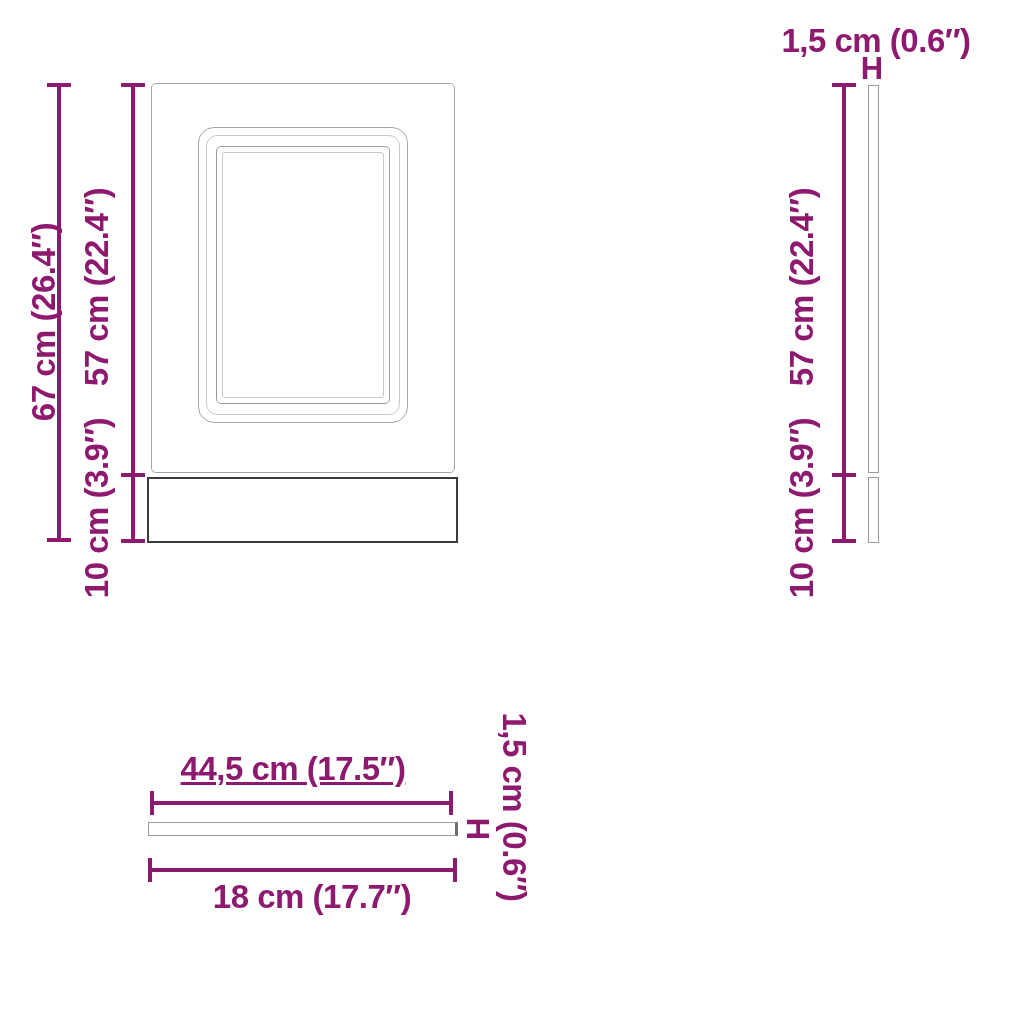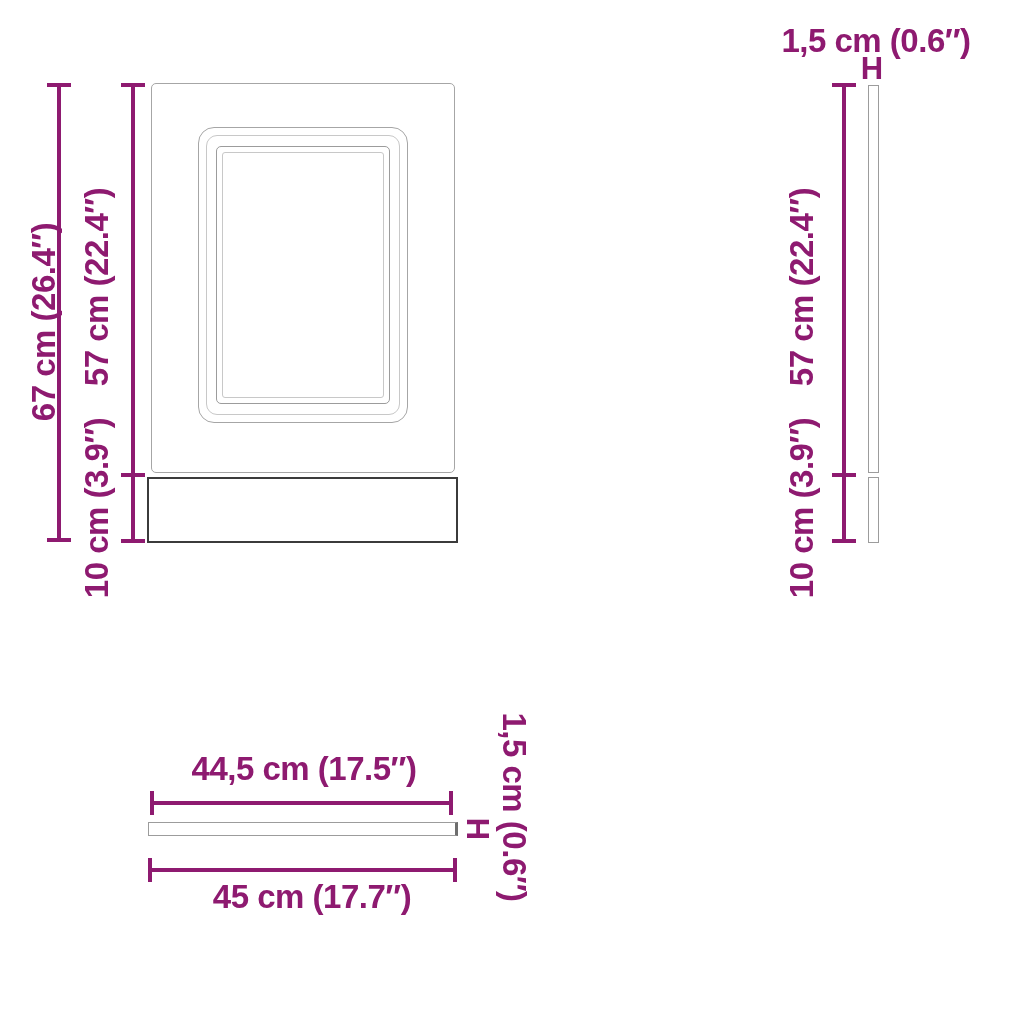--- a/index.html
+++ b/index.html
@@ -90,30 +90,30 @@
 
     <div class="dim" style="left:842px;top:85px;width:4px;height:458px;"></div>
     <div class="dim" style="left:832px;top:83px;width:24px;height:4px;"></div>
     <div class="dim" style="left:832px;top:473px;width:24px;height:4px;"></div>
     <div class="dim" style="left:832px;top:539px;width:24px;height:4px;"></div>
     <span class="dim-label rot-ccw" style="left:802px;top:287px;">57 cm (22.4″)</span>
     <span class="dim-label rot-ccw" style="left:802px;top:508px;">10 cm (3.9″)</span>
   </div>
 
   <div>
-    <span class="dim-label" style="left:304px;top:769px;">44,5 cm (17.5″)</span>
+    <span class="dim-label" style="left:293px;top:769px;text-decoration:underline;">44,5 cm (17.5″)</span>
 
     <div class="dim" style="left:152px;top:801px;width:301px;height:4px;"></div>
     <div class="dim" style="left:150px;top:791px;width:4px;height:24px;"></div>
     <div class="dim" style="left:449px;top:791px;width:4px;height:24px;"></div>
 
     <div class="shape thin-rect end-cap" style="left:148px;top:822px;width:310px;height:14px;"></div>
     <span class="h-marker rot" style="left:477px;top:829px;">H</span>
 
     <div class="dim" style="left:150px;top:868px;width:307px;height:4px;"></div>
     <div class="dim" style="left:148px;top:858px;width:4px;height:24px;"></div>
     <div class="dim" style="left:453px;top:858px;width:4px;height:24px;"></div>
-    <span class="dim-label" style="left:312px;top:897px;">45 cm (17.7″)</span>
+    <span class="dim-label" style="left:312px;top:897px;">18 cm (17.7″)</span>
 
     <span class="dim-label rot-cw" style="left:514px;top:807px;">1,5 cm (0.6″)</span>
   </div>
 
 </div>
 
 </body></html>

